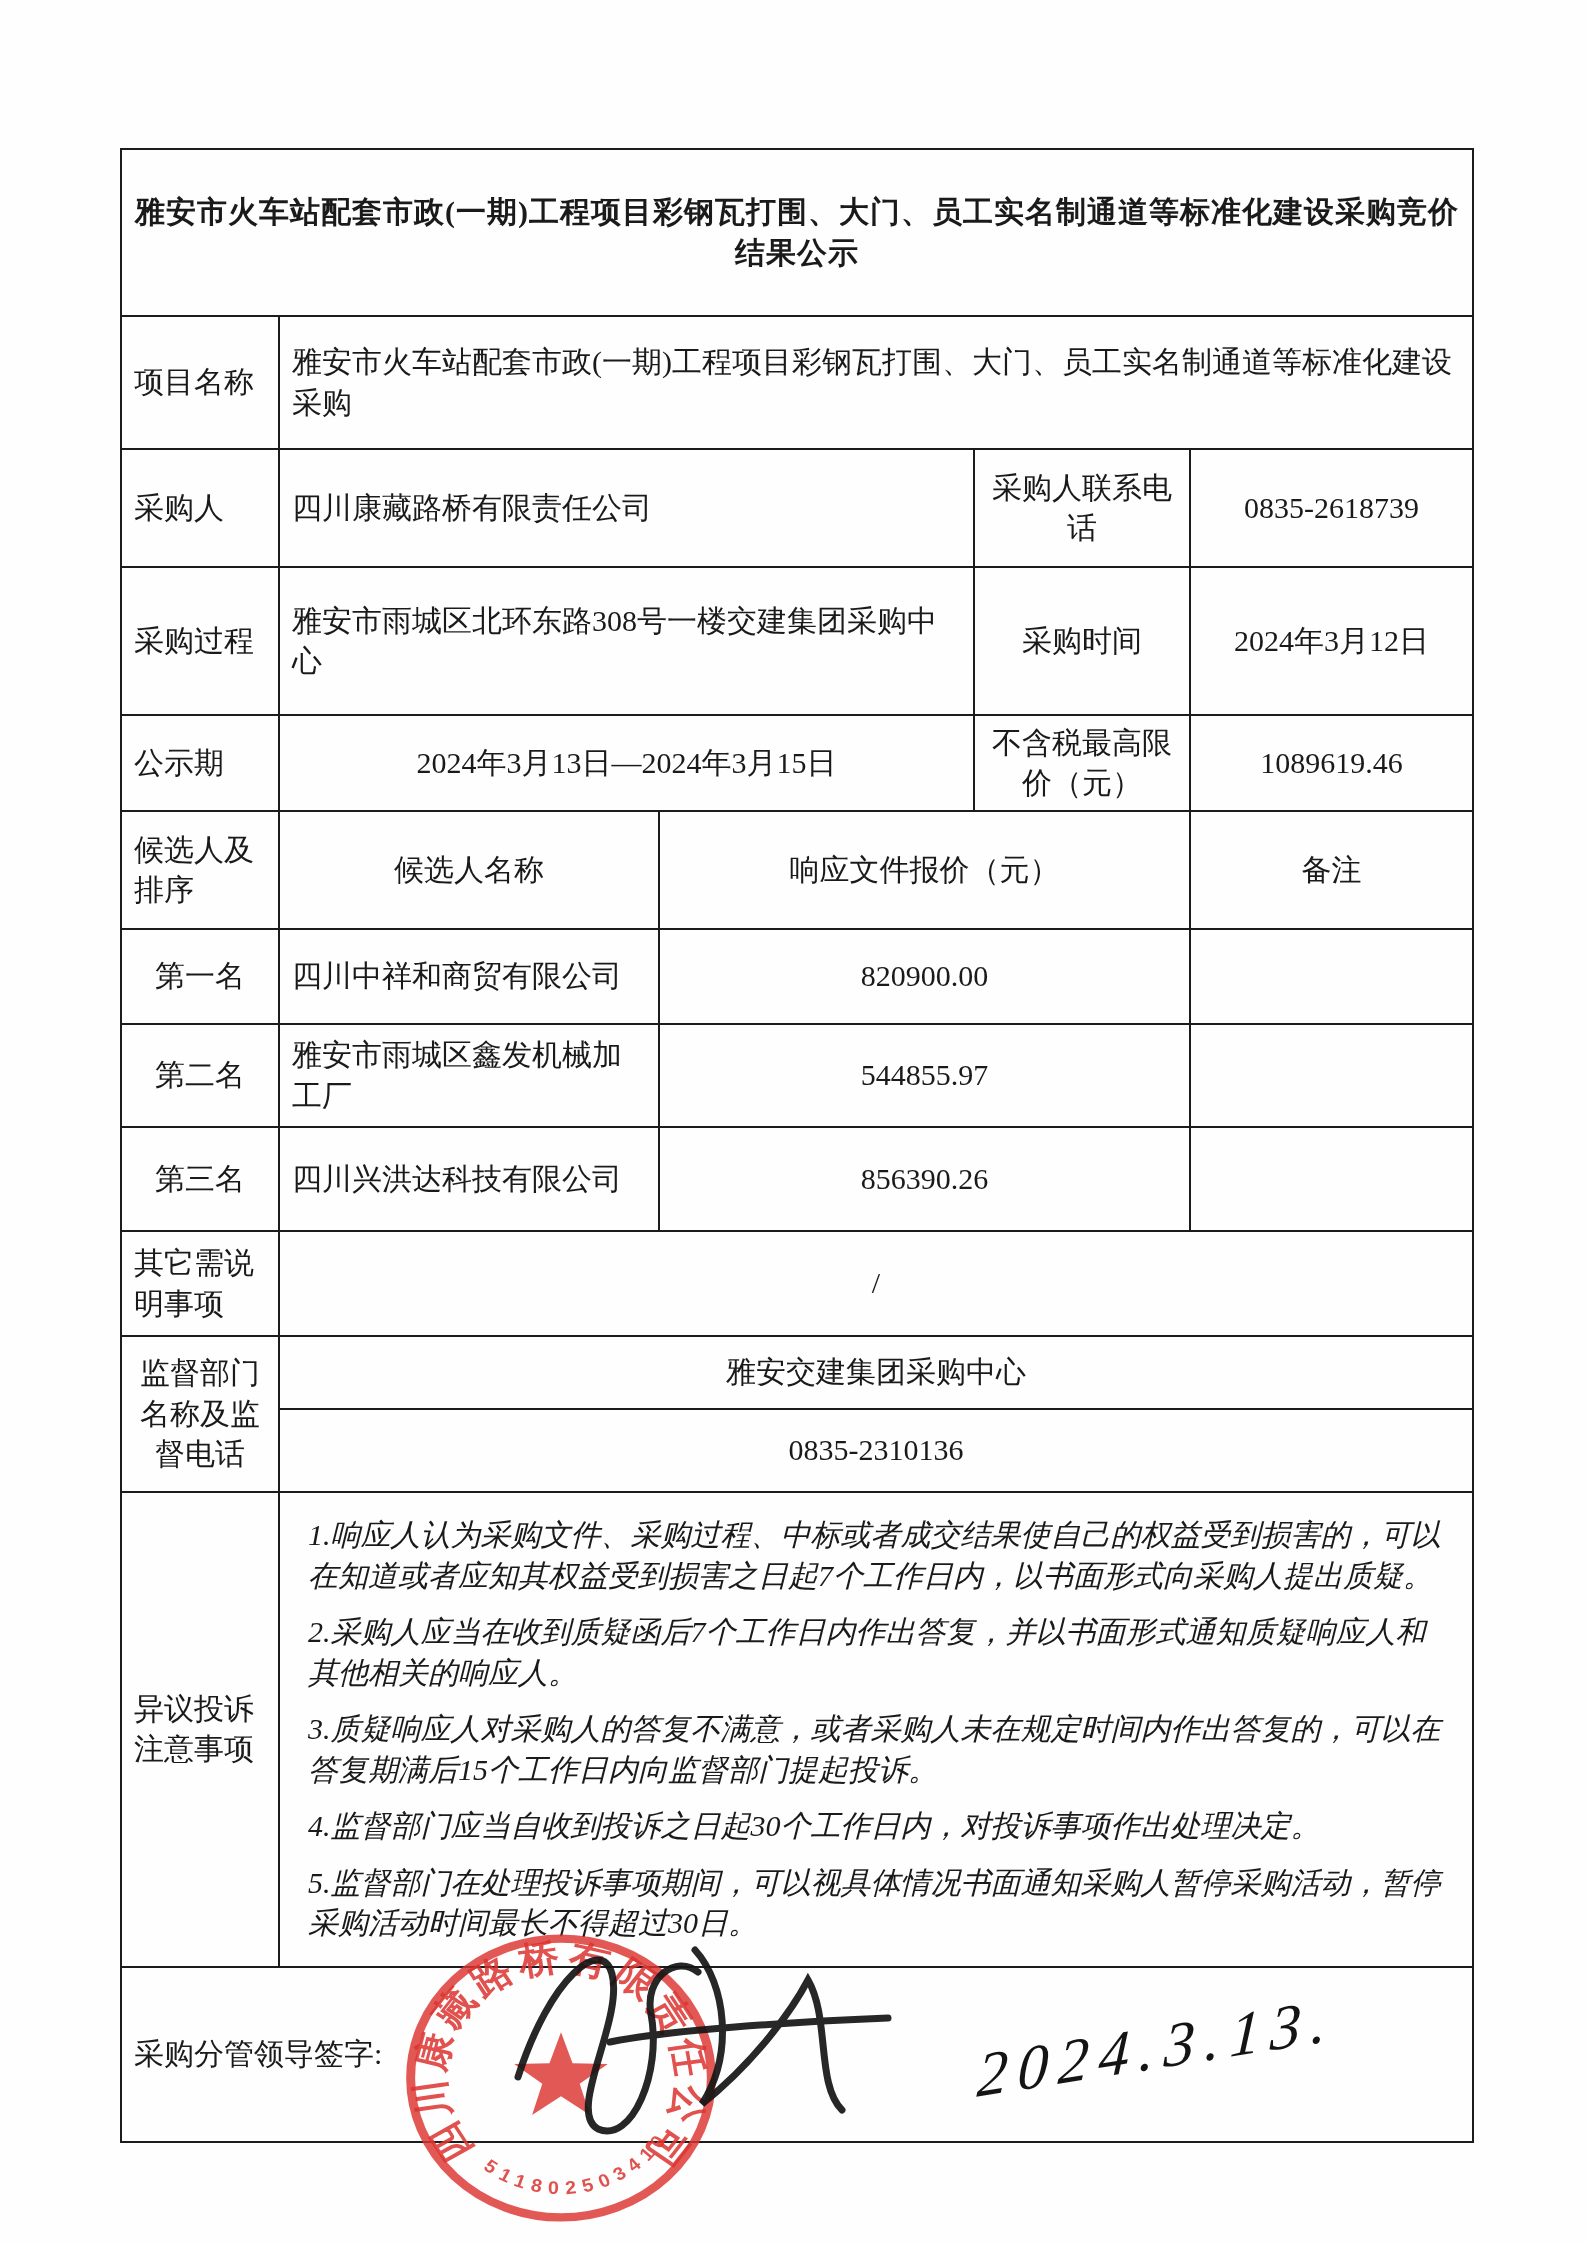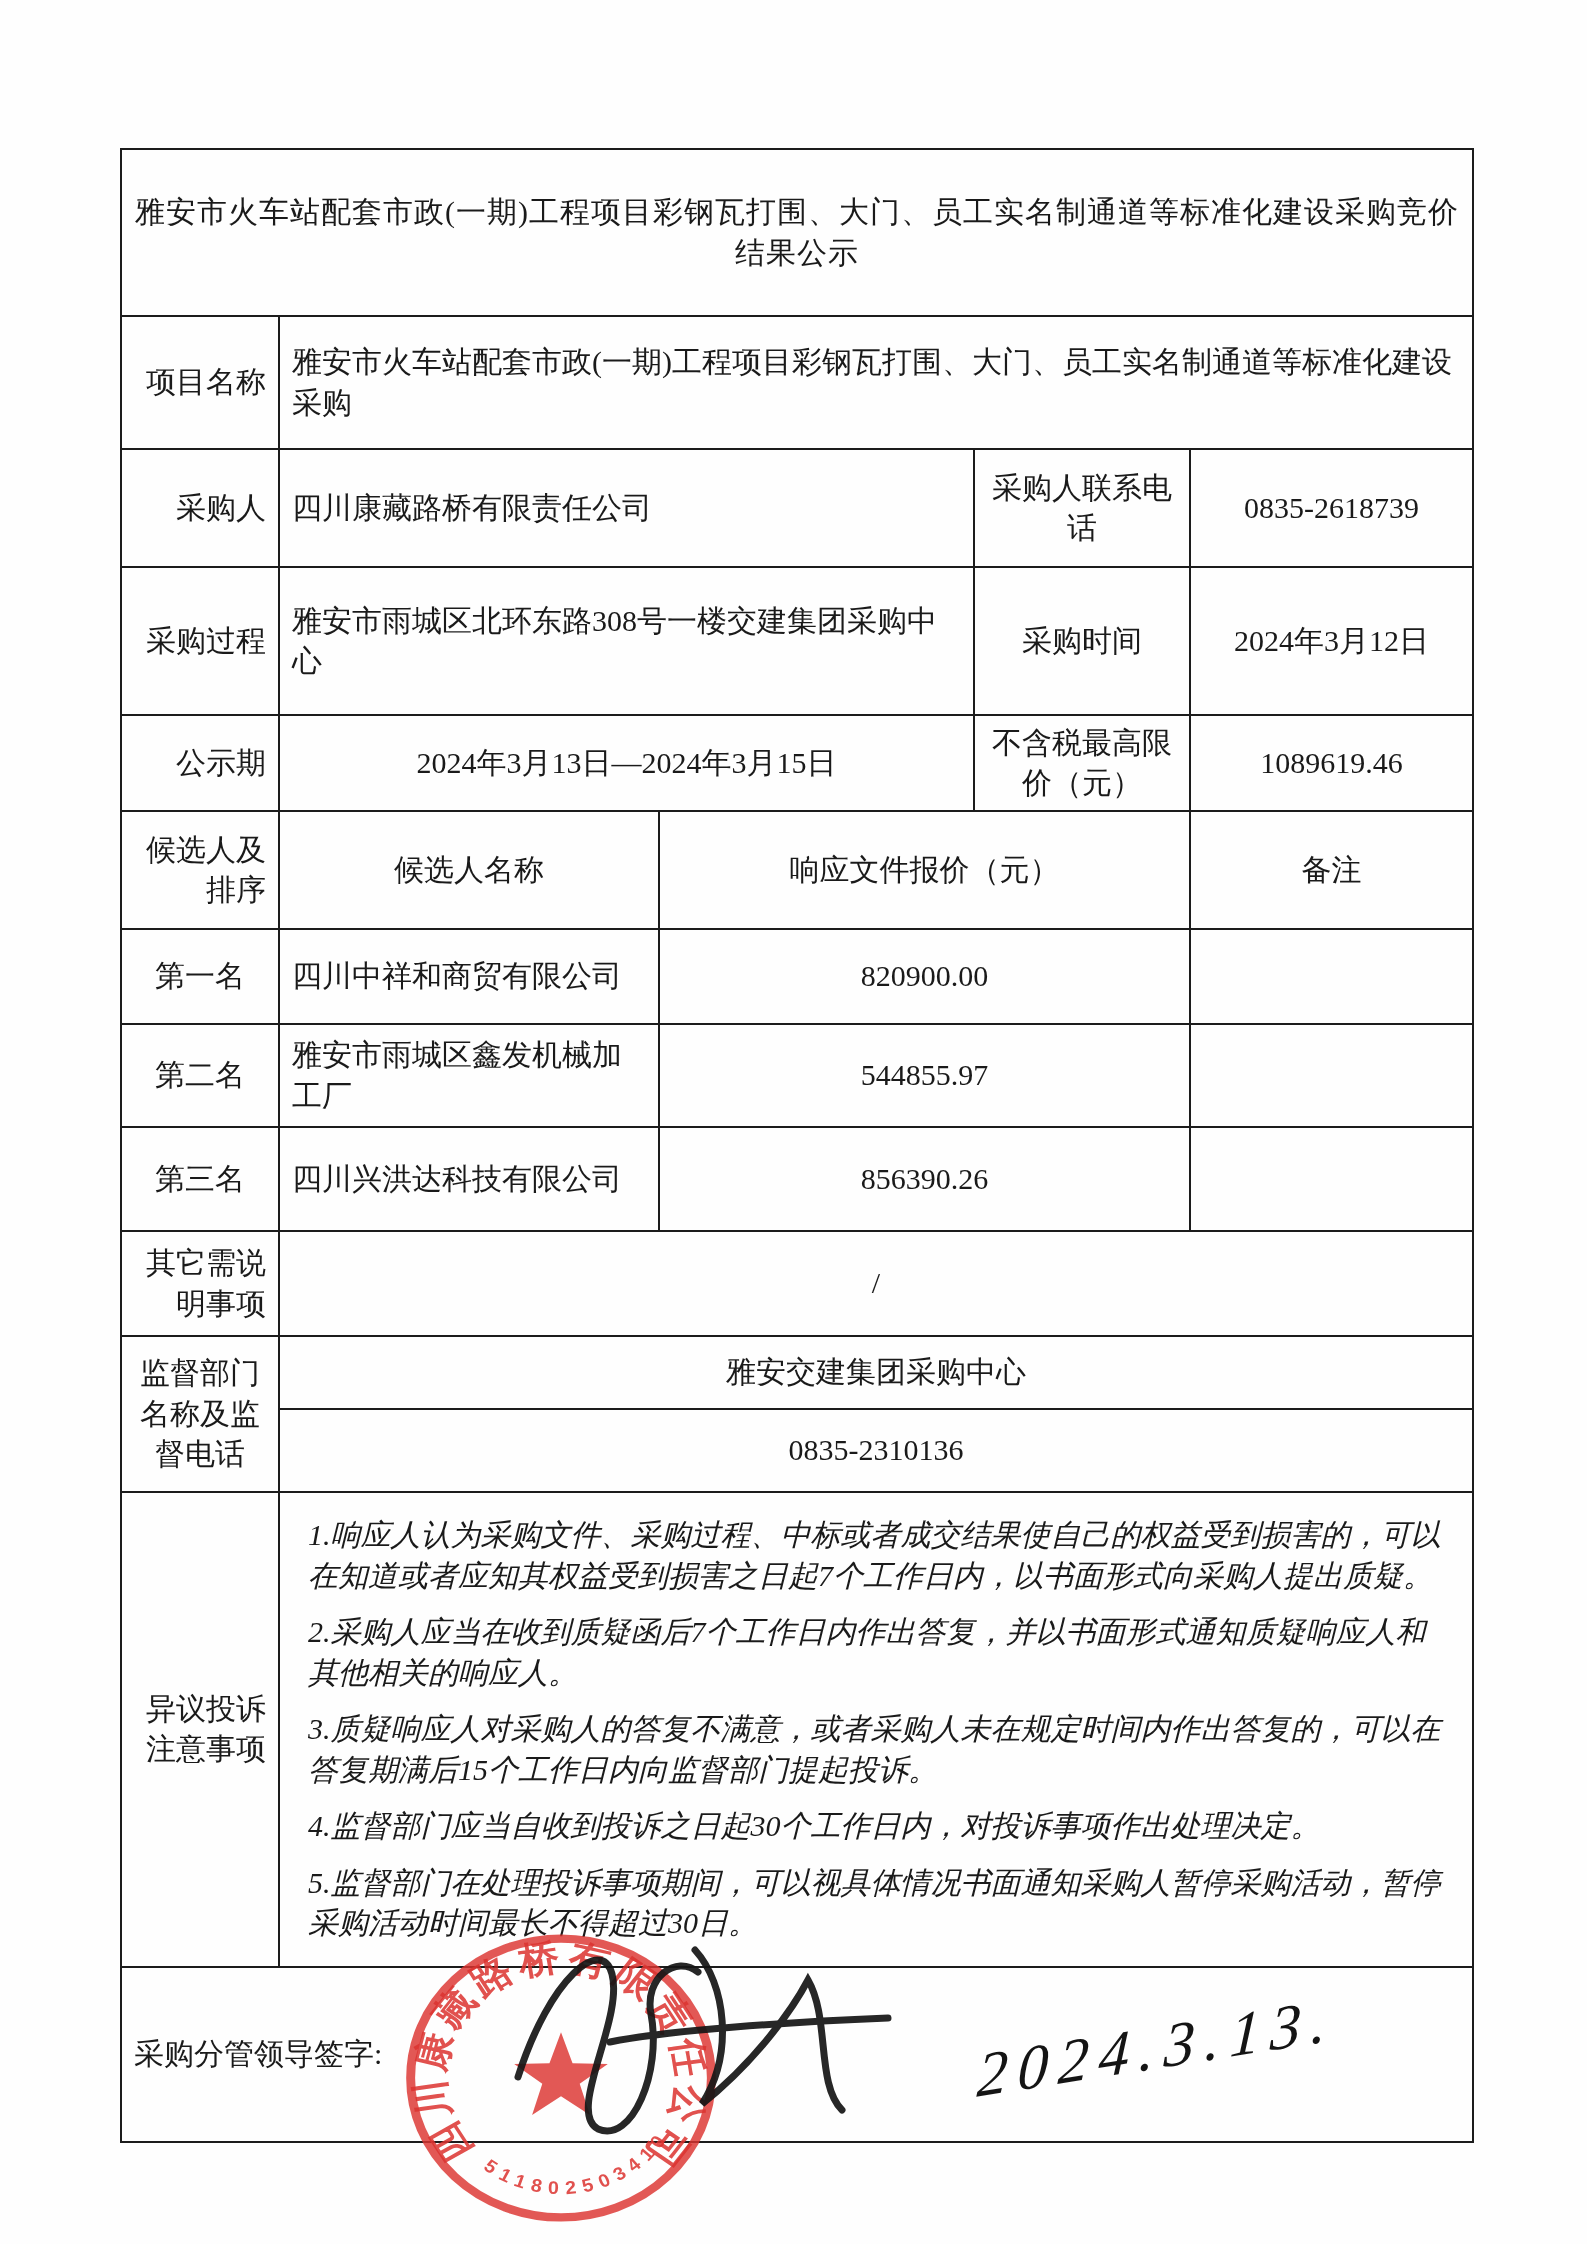--- a/index.html
+++ b/index.html
@@ -21,27 +21,27 @@
     font-size:30px;
     line-height:1.35;
     padding:6px 12px;
     vertical-align:middle;
     word-break:break-all;
     background:transparent;
   }
   td.title-cell {
     text-align:center;
     font-size:39px;
-    font-weight:400;
+    font-weight:700;
     letter-spacing:1px;
     line-height:1.55;
     padding:14px 40px;
     margin-left:25px;
   }
-  td.lbl { text-align:right; padding-left:10px; padding-right:8px; }
+  td.lbl { text-align:left; padding-left:10px; padding-right:8px; }
   td.lbl-center { text-align:center; padding-left:6px; padding-right:6px; }
   td.v-left { text-align:left; }
   td.v-center { text-align:center; }
   td.notice-cell {
     font-size:29px;
     line-height:1.5;
     padding:14px 18px;
     vertical-align:middle;
   }
   .notice-item { margin:16px;font-style:italic; }

